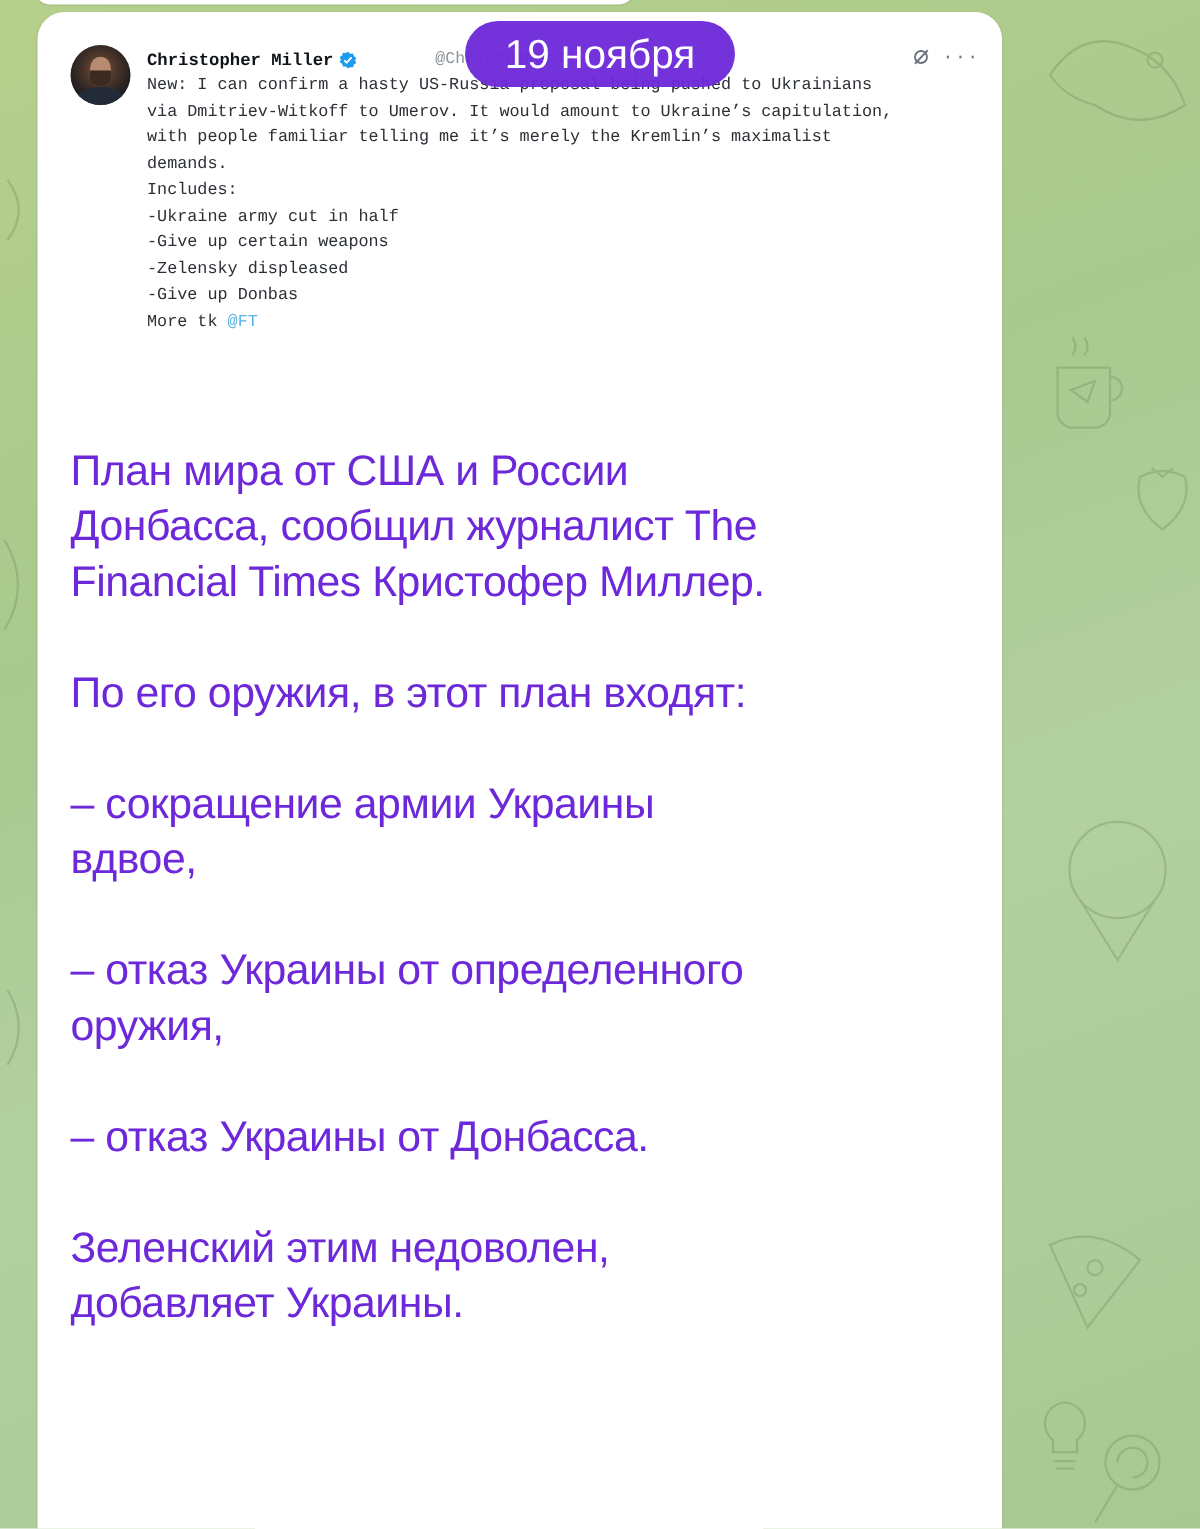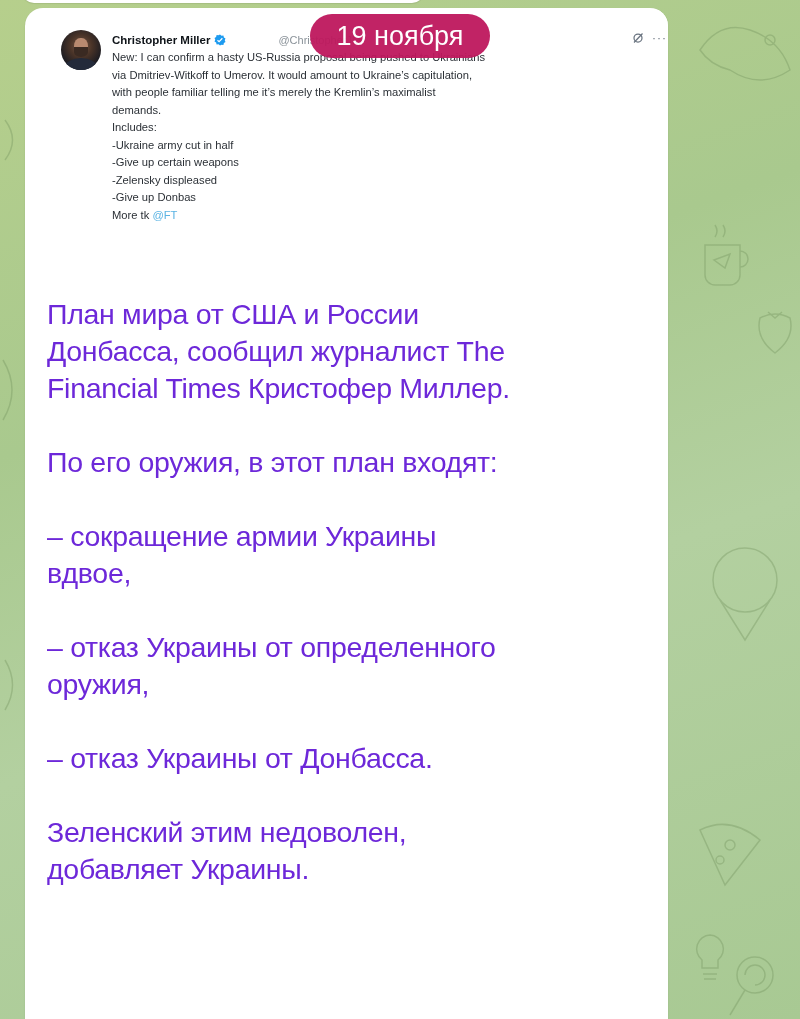--- a/index.html
+++ b/index.html
@@ -17,22 +17,22 @@
       background: #ffffff; border-radius: 0 0 12px 12px;
       box-shadow: 0 1px 1px rgba(0,0,0,0.08);
     }
     .bubble {
       position: absolute; left: 25px; top: 8px; width: 643px; height: 1030px;
       background: #ffffff; border-radius: 18px 18px 0 0;
       box-shadow: 0 1px 2px rgba(0,0,0,0.1);
       overflow: hidden;
     }
     .tweet {
-      position: absolute; left: 16px; top: 2px; width: 639px; height: 272px;
-      background: #ffffff; border-radius: 16px 16px 0 0;
+      position: absolute; left: 2px; top: 2px; width: 639px; height: 272px;
+      background: #ffffff; border-radius: 16px 16px 0 0; font-family: Liberation Mono, monospace;
     }
     .tweet-inner { position: absolute; left: 20px; top: 20px; width: 610px; }
     .avatar {
       position: absolute; left: 0; top: 0; width: 40px; height: 40px; border-radius: 50%;
       background: radial-gradient(circle at 50% 40%, #7a5a48 0%, #4a3428 35%, #1c1c22 70%);
       overflow: hidden;
     }
     .avatar .shoulders {
       position: absolute; left: 4px; bottom: -6px; width: 32px; height: 18px;
       border-radius: 50% 50% 0 0; background: #232a3a;
@@ -60,21 +60,21 @@
     .more-icon { font-size: 12px; letter-spacing: 1px; line-height: 12px; }
     .tweet-body {
       position: absolute; left: 51px; top: 19px; width: 560px;
       font-size: 11.2px; line-height: 17.5px; color: #2b3036;
     }
     .tweet-body .line { display: block; white-space: nowrap; }
     .mention { color: #5ab3e3; }
 
     .date-pill {
       position: absolute; left: 310px; top: 14px; width: 180px; height: 44px;
-      background: #be185d; border-radius: 22px;
+      background: #6d28d9; border-radius: 22px;
       color: #ffffff; font-size: 27px; line-height: 44px; text-align: center;
       opacity: 0.95;
     }
 
     .message-text {
       position: absolute; left: 47px; top: 296px; width: 610px;
       font-size: 28.5px; line-height: 37px; color: #6d28d9;
       letter-spacing: -0.3px;
     }
     .message-text p { margin: 0; }

